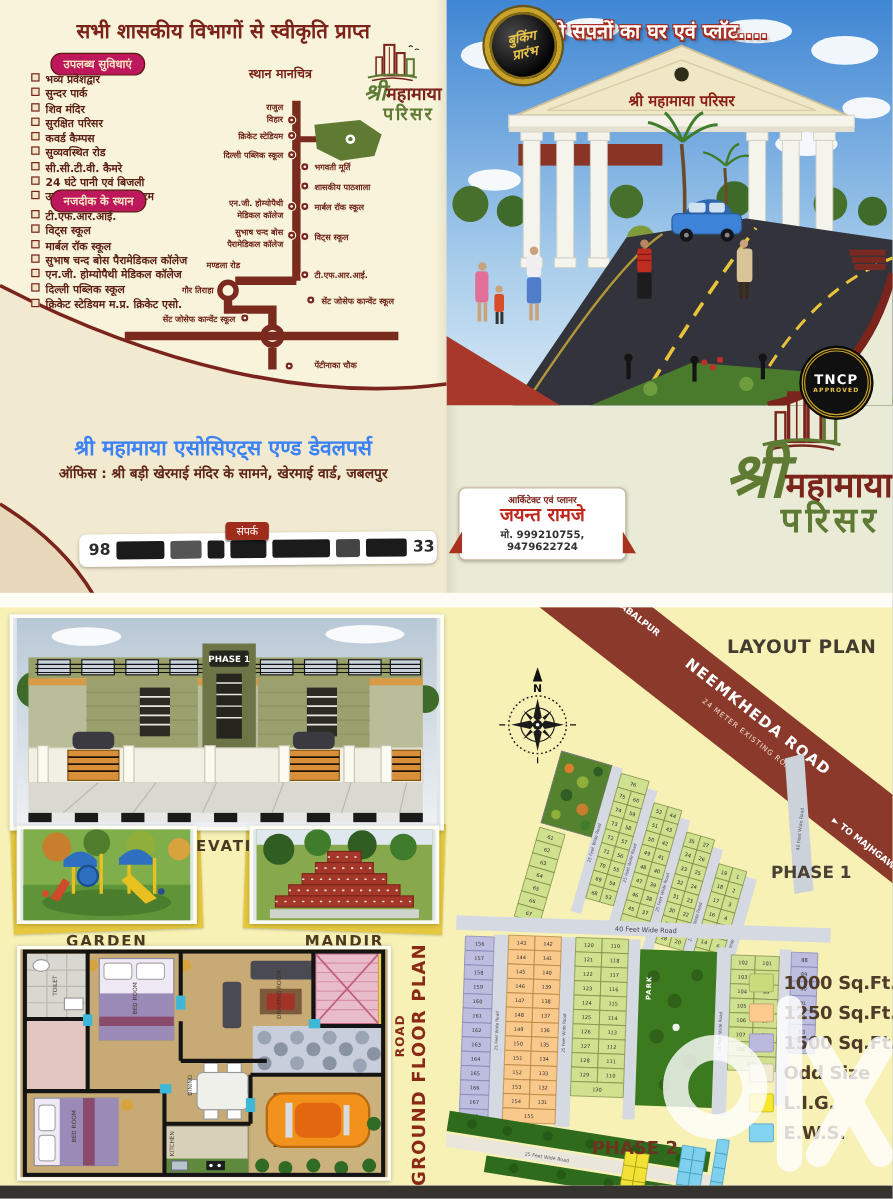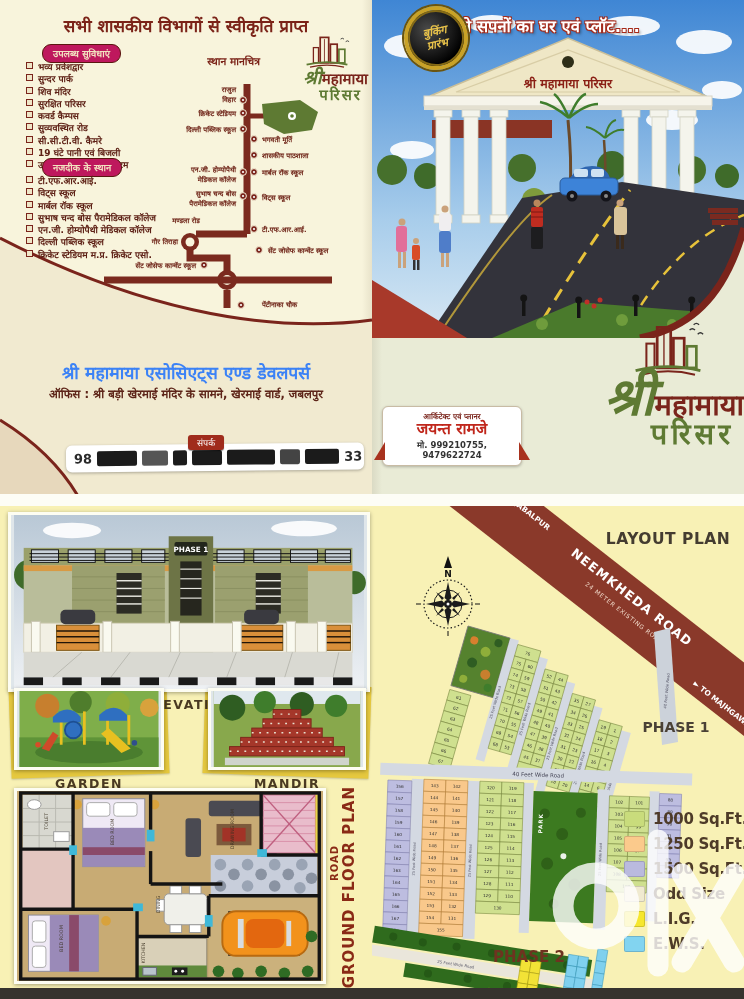--- a/index.html
+++ b/index.html
@@ -97,21 +97,21 @@
   <div class="abs back-title">सभी शासकीय विभागों से स्वीकृति प्राप्त</div>
   <div class="abs sec-badge b1">उपलब्ध सुविधाएं</div>
   <ul class="flist l1" id="facility-list">
       <li>भव्य प्रवेशद्वार</li>
       <li>सुन्दर पार्क</li>
       <li>शिव मंदिर</li>
       <li>सुरक्षित परिसर</li>
       <li>कवर्ड कैम्पस</li>
       <li>सुव्यवस्थित रोड</li>
       <li>सी.सी.टी.वी. कैमरे</li>
-      <li>19 घंटे पानी एवं बिजली</li>
+      <li>24 घंटे पानी एवं बिजली</li>
       <li>उच्च तकनीकी ड्रेनेज सिस्टम</li>
     </ul>
   <div class="abs sec-badge b2">नजदीक के स्थान</div>
   <ul class="flist l2" id="nearby-list">
       <li>टी.एफ.आर.आई.</li>
       <li>विट्स स्कूल</li>
       <li>मार्बल रॉक स्कूल</li>
       <li>सुभाष चन्द बोस पैरामेडिकल कॉलेज</li>
       <li>एन.जी. होम्योपैथी मेडिकल कॉलेज</li>
       <li>दिल्ली पब्लिक स्कूल</li>
@@ -357,20 +357,24 @@
     </g>
 
     <path d="M268,338 C316,328 352,300 372,228 L372,338 Z" fill="#e9ebd6"></path>
     <path d="M268,338 C316,328 352,300 372,228" fill="none" stroke="#7a241b" stroke-width="7"></path>
   </svg>
 
   <div class="abs headline">अपने सपनों का घर एवं प्लॉट....</div>
   <div class="abs badge-booking">
     <span>बुकिंग</span>
     <span>प्रारंभ</span>
+  </div>
+  <div class="abs badge-tncp">
+    <span class="t1">TNCP</span>
+    <span class="t2">APPROVED</span>
   </div>
 
   <div class="abs logo-lg">
     <svg class="icon" width="84" height="54" viewBox="0 0 60 40">
       <rect x="22" y="4" width="10" height="30" fill="none" stroke="#7a241b" stroke-width="2"></rect>
       <line x1="27" y1="6" x2="27" y2="34" stroke="#7a241b" stroke-width="1"></line>
       <rect x="34" y="12" width="8" height="22" fill="none" stroke="#7a241b" stroke-width="2"></rect>
       <rect x="44" y="18" width="7" height="16" fill="none" stroke="#5e7a33" stroke-width="2"></rect>
       <rect x="14" y="16" width="6" height="18" fill="none" stroke="#7a241b" stroke-width="1.5"></rect>
       <path d="M6,36 Q30,30 54,36" stroke="#5e7a33" stroke-width="2" fill="none"></path>

